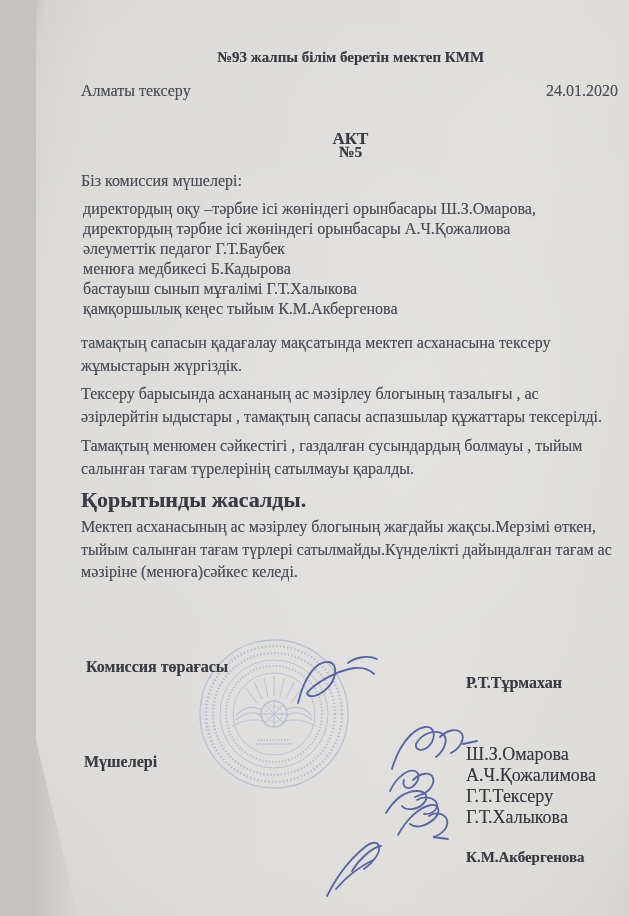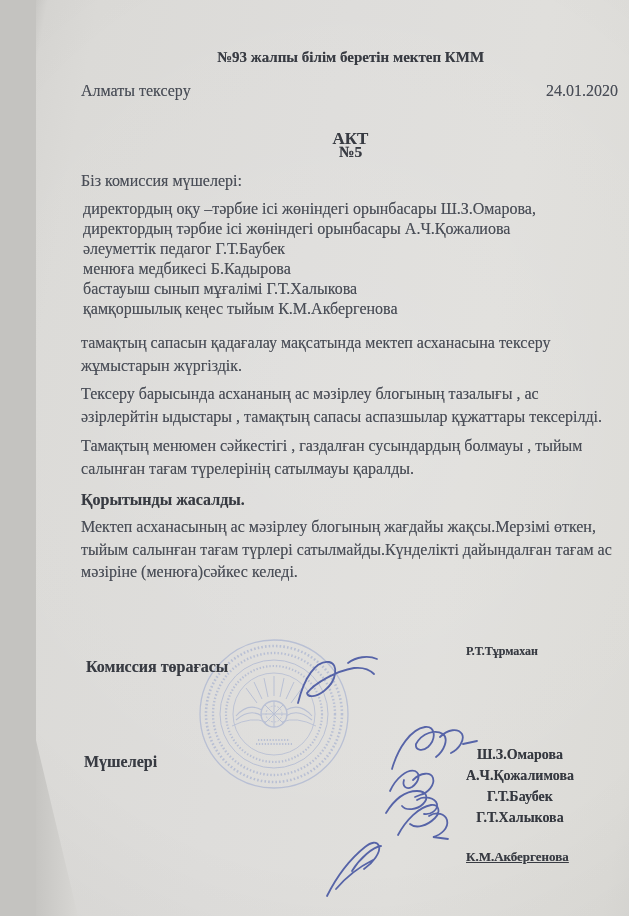--- a/index.html
+++ b/index.html
@@ -14,21 +14,21 @@
       radial-gradient(120% 90% at 50% 45%, rgba(255,255,255,0.10) 0%, rgba(0,0,0,0) 55%, rgba(0,0,0,0.06) 100%),
       linear-gradient(100deg,#cbcac7 0,#d7d6d3 1.5%,#dbdad7 8%,#dedddb 40%,#e0dfdc 65%,#dcdbd7 92%,#d5d4d1 100%);
     margin-left: 36px;
   }
   .txt{position:absolute;color:#4a4e57;font-size:16px;line-height:22px;
        text-shadow:0 0 0.5px rgba(70,74,85,0.55);}
   .bold{font-weight:bold;color:#383b42;}
   .center{left:0;width:629px;text-align:center;}
   .pre{white-space:pre-line;}
   .members-list div{line-height:20px;}
-  .names-list div{line-height:21px;font-weight:bold;color:#35383f;font-size:14px;text-align:center;}
+  .names-list div{line-height:21px;font-weight:normal;color:#35383f;font-size:18px;}
   .edge-shadow{
     position:absolute;left:0;top:723px;width:42px;height:193px;
     background:linear-gradient(to right,#c6c5c2,#d8d7d4);
     clip-path:polygon(0 9%, 100% 100%, 0 100%);
   }
   svg{position:absolute;}
   .sig{stroke:#3f4f9f;fill:none;stroke-linecap:round;opacity:0.85;}
   .seal{opacity:0.5;}
 </style>
 </head>
@@ -55,21 +55,21 @@
     <div>қамқоршылық кеңес тыйым К.М.Акбергенова</div>
   </div>
 
   <div class="txt pre" style="top:332px;left:45px;width:560px;line-height:22.5px;">тамақтың сапасын қадағалау мақсатында мектеп асханасына тексеру
 жұмыстарын жүргіздік.</div>
   <div class="txt pre" style="top:435px;left:45px;width:560px;line-height:22.5px;">Тамақтың менюмен сәйкестігі , газдалған сусындардың болмауы , тыйым
 салынған тағам түрелерінің сатылмауы қаралды.</div>
   <div class="txt pre" style="top:383px;left:45px;width:560px;line-height:22.5px;">Тексеру барысында асхананың ас мәзірлеу блогының тазалығы , ас
 әзірлерйтін ыдыстары , тамақтың сапасы аспазшылар құжаттары тексерілді.</div>
 
-  <div class="txt bold" style="top:489px;left:45px;font-size:16px;">Қорытынды жасалды.</div>
+  <div class="txt bold" style="top:489px;left:45px;font-size:22px;">Қорытынды жасалды.</div>
   <div class="txt pre" style="top:516px;left:45px;width:565px;line-height:22.5px;">Мектеп асханасының ас мәзірлеу блогының жағдайы жақсы.Мерзімі өткен,
 тыйым салынған тағам түрлері сатылмайды.Күнделікті дайындалған тағам ас
 мәзіріне (менюға)сәйкес келеді.</div>
 
   <svg style="left:160px;top:636px;" width="156" height="156" viewBox="0 0 156 156">
     <g class="seal" stroke="#93a2cc" fill="none">
       <circle cx="78" cy="78" r="74" stroke-width="1.3"></circle>
       <circle cx="78" cy="78" r="68" stroke-width="2.6" stroke-dasharray="1.6 2.1"></circle>
       <circle cx="78" cy="78" r="61" stroke-width="2.4" stroke-dasharray="1.5 2"></circle>
       <circle cx="78" cy="78" r="54" stroke-width="1"></circle>
@@ -94,31 +94,31 @@
       <line x1="69" y1="69" x2="87" y2="87" stroke-width="1"></line>
       <line x1="87" y1="69" x2="69" y2="87" stroke-width="1"></line>
       <line x1="78" y1="65" x2="78" y2="91" stroke-width="1"></line>
       <line x1="65" y1="78" x2="91" y2="78" stroke-width="1"></line>
 
       <path d="M62,104 L94,104 M60,108 L96,108" stroke-width="2" stroke-dasharray="1.3 1.6"></path>
     </g>
   </svg>
 
   <div class="txt bold" style="top:656px;left:50px;font-size:16px;">Комиссия төрағасы</div>
-  <div class="txt bold" style="top:640px;left:430px;font-size:12px;">Р.Т.Тұрмахан</div>
+  <div class="txt bold" style="top:672px;left:430px;font-size:16px;">Р.Т.Тұрмахан</div>
 
   <div class="txt bold" style="top:751px;left:48px;font-size:16px;">Мүшелері</div>
 
   <div class="txt names-list" style="top:744px;left:430px;">
     <div>Ш.З.Омарова</div>
     <div>А.Ч.Қожалимова</div>
-    <div>Г.Т.Баубек</div>
+    <div>Г.Т.Тексеру</div>
     <div>Г.Т.Халыкова</div>
   </div>
-  <div class="txt bold" style="top:846px;left:430px;font-size:13px;text-decoration:underline;">К.М.Акбергенова</div>
+  <div class="txt bold" style="top:846px;left:430px;font-size:15px;">К.М.Акбергенова</div>
 
   <svg style="left:0;top:0;" width="629" height="916" viewBox="0 0 629 916">
     <g class="sig" stroke-width="1.8">
       <path d="M262,703 C268,678 280,660 293,662 C303,664 301,681 288,691 C280,697 272,698 271,693 C279,683 300,671 318,668 C327,667 334,670 338,674 M312,663 C320,657 332,655 341,659"></path>
       <path d="M356,769 C362,748 375,729 389,727 C399,726 401,738 392,747 C386,752 379,750 380,744 C386,733 399,729 407,734 C413,739 408,751 400,757 M404,737 C412,729 422,728 426,734 C429,740 423,749 415,753 M427,744 L441,741"></path>
       <path d="M354,791 C360,778 371,769 379,771 C385,774 383,782 376,787 C370,790 366,786 368,780 M377,780 C385,772 395,772 397,778 C399,785 392,793 384,795 L379,797"></path>
       <path d="M350,813 C358,800 369,791 381,791 C391,791 393,798 387,804 C381,810 370,811 366,806 M381,800 C389,795 399,798 401,804 C402,810 395,815 388,814"></path>
       <path d="M362,835 C370,820 383,807 395,805 C403,804 405,812 399,818 C391,826 380,829 374,824 M393,816 C401,811 409,814 411,820 C413,828 405,835 397,837 L412,839"></path>
       <path d="M291,896 C300,878 314,859 329,847 C335,842 341,841 343,846 C345,852 337,863 328,869 M316,871 C324,858 337,847 345,846 M300,889 C311,876 325,866 337,860"></path>
     </g>

